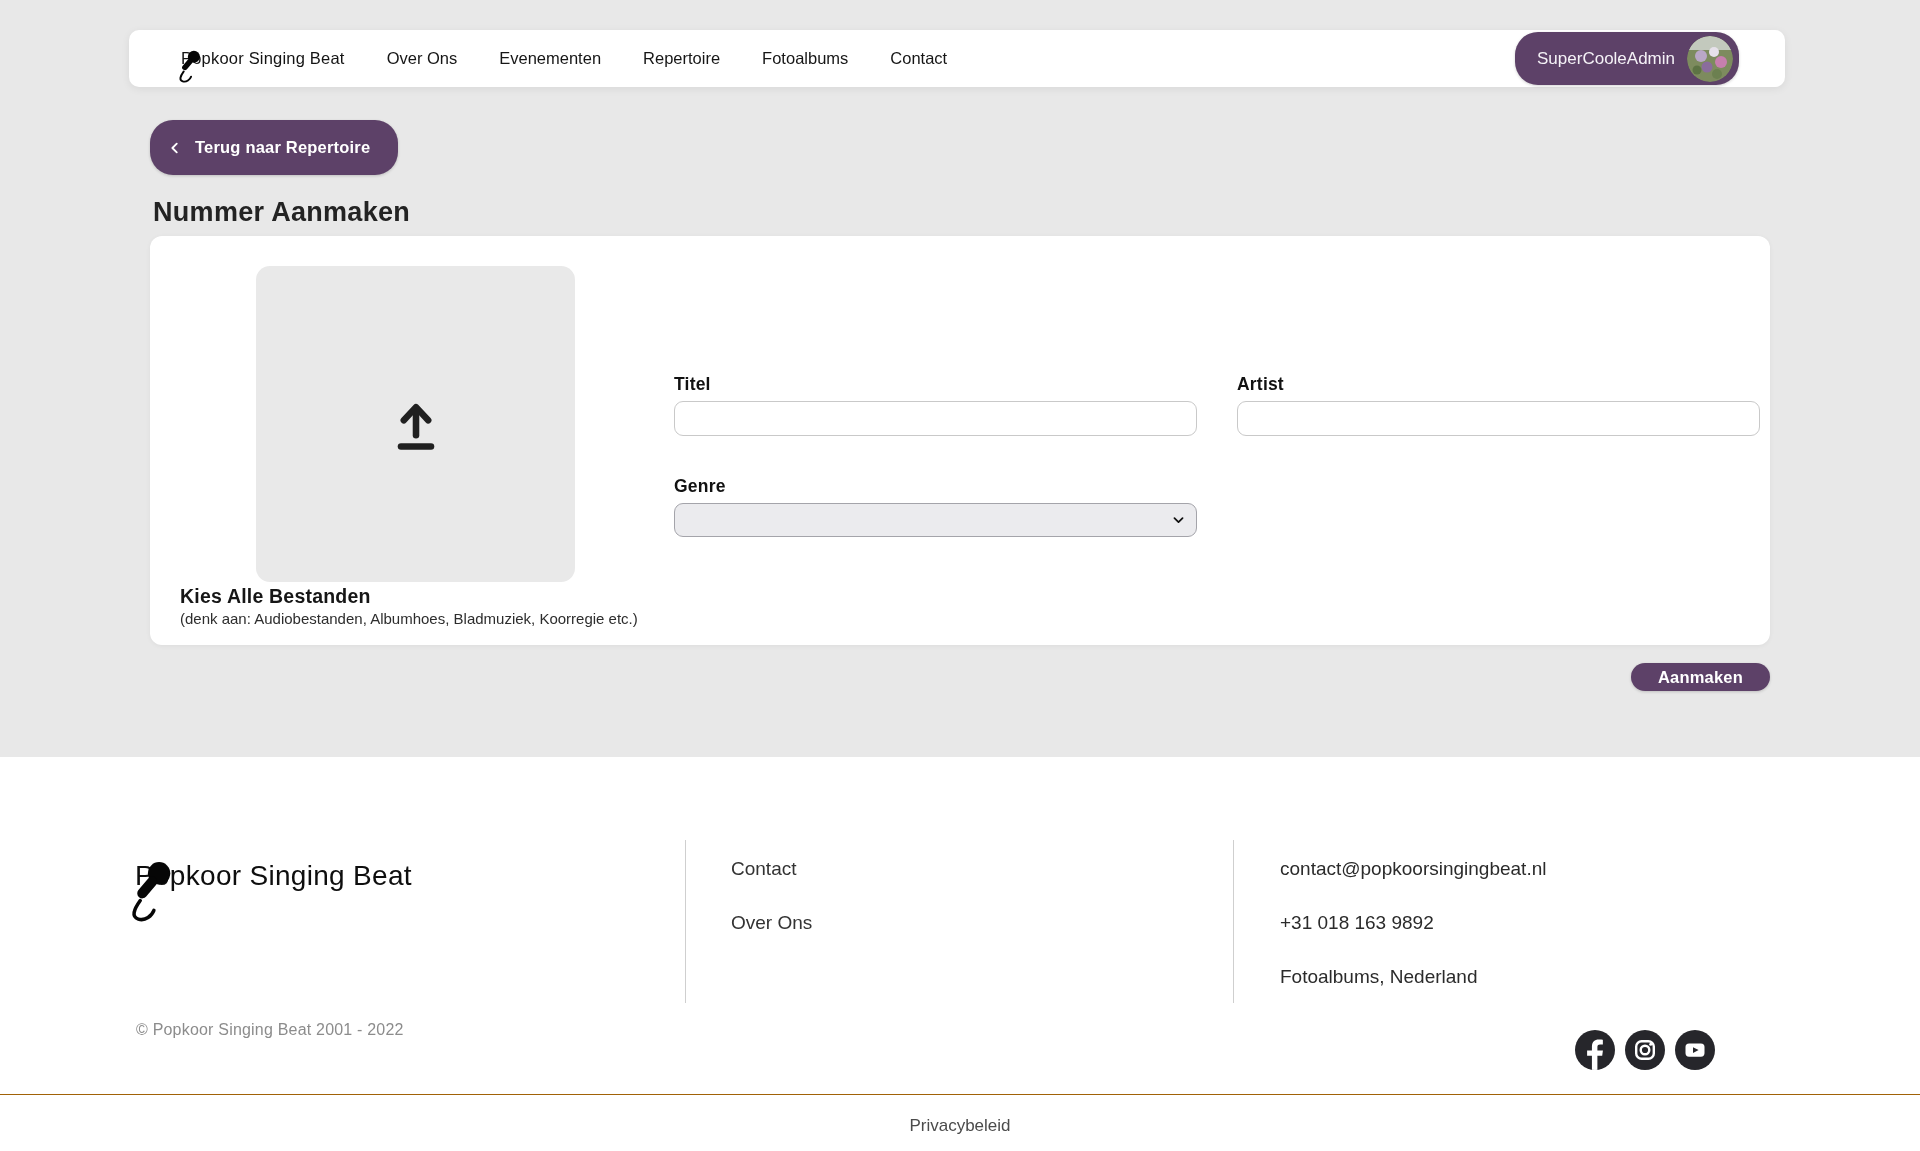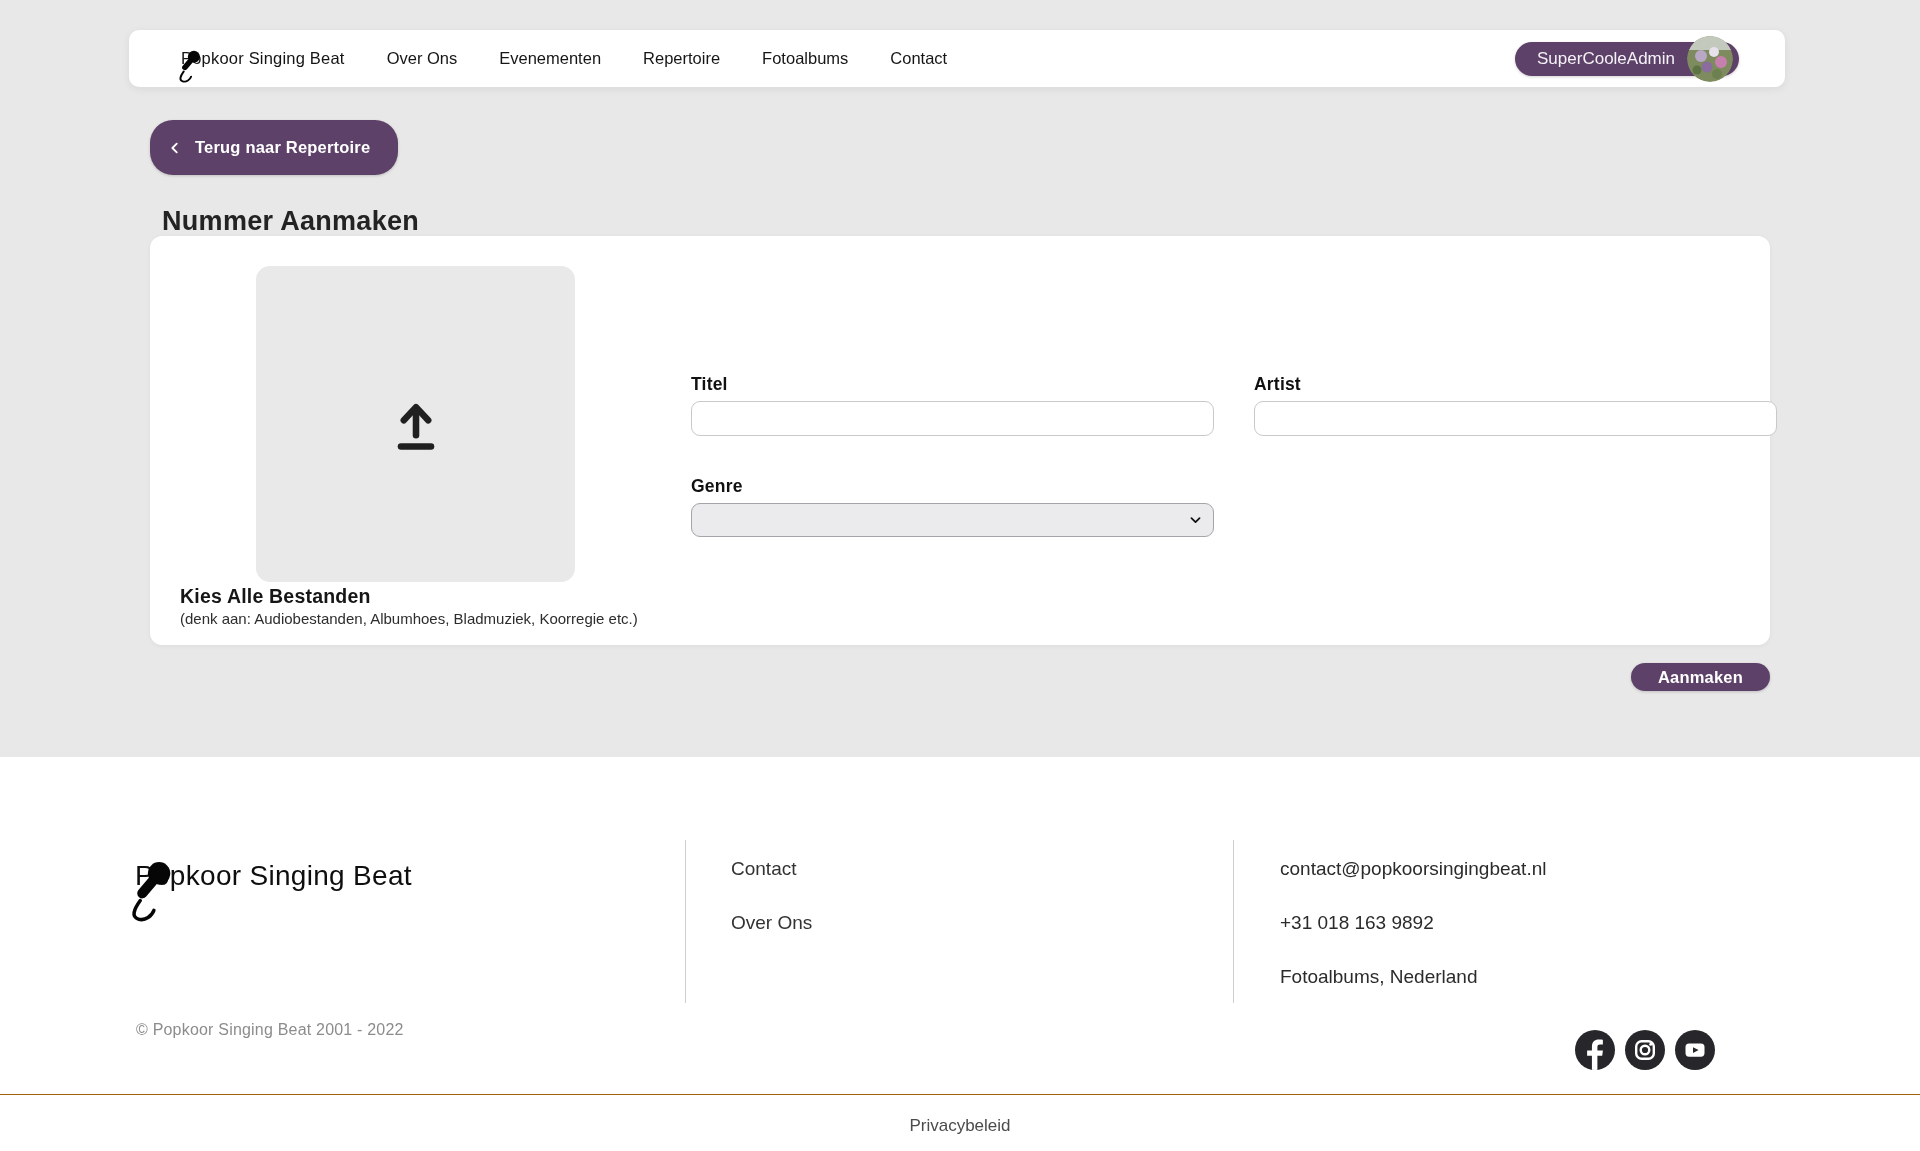--- a/index.html
+++ b/index.html
@@ -35,21 +35,21 @@
     width: 28px; height: 35px;
   }
   .nav-links { display: flex; align-items: center; margin-left: 42px; }
   .nav-link {
     margin-right: 42px;
     font-size: 16.5px; font-weight: 500; color: #161616;
     text-decoration: none; white-space: nowrap;
   }
   .admin-pill {
     margin-left: auto; margin-right: 26px;
-    height: 34px; border-radius: 23px;
+    height: 53px; border-radius: 23px;
     background: #5d4168;
     display: flex; align-items: center;
     padding-left: 22px;
     color: #f5f2f7; font-size: 17px; font-weight: 500;
     border: none;
     box-shadow: 0 1px 3px rgba(0,0,0,0.18);
   }
   .admin-pill .avatar {
     width: 46px; height: 46px; border-radius: 50%;
     margin-left: 12px; overflow: hidden; flex: none;
@@ -64,21 +64,21 @@
     gap: 13px; padding: 0 28px 0 18px;
     color: #ffffff; font-size: 16.5px; font-weight: 600;
     font-family: "Liberation Sans", sans-serif;
     box-shadow: 0 1px 3px rgba(0,0,0,0.18);
     letter-spacing: 0.2px;
   }
 
   
   .page-title {
     position: absolute; left: 150px; top: 194px;
-    margin: 12px;
+    margin: 3px;
     font-size: 27px; font-weight: 600; color: #232323;
     letter-spacing: 0.3px;
   }
 
   
   .card {
     position: absolute; left: 150px; top: 236px;
     width: 1620px; height: 409px;
     background: #ffffff; border-radius: 12px;
     box-shadow: 0 1px 5px rgba(0,0,0,0.05);
@@ -87,21 +87,21 @@
     position: absolute; left: 106px; top: 30px;
     width: 319px; height: 316px;
     background: #e9e9e9; border-radius: 14px;
     display: flex; align-items: center; justify-content: center;
   }
   .upload-caption { position: absolute; left: 30px; top: 349px; }
   .upload-title { font-size: 19.5px; font-weight: 700; color: #161616; letter-spacing: 0.2px; }
   .upload-hint { font-size: 15px; color: #2d2d2d; margin-top: 2px; }
 
   .form-grid {
-    position: absolute; left: 541px; top: 138px;
+    position: absolute; left: 524px; top: 138px;
     width: 1069px;
     display: grid; grid-template-columns: 523px 523px;
     column-gap: 23px; row-gap: 12px; gap: 40px;
   }
   .field label {
     display: block;
     font-size: 17.5px; font-weight: 700; color: #111111;
     margin-bottom: 6px; letter-spacing: 0.2px;
   }
   .field input {

